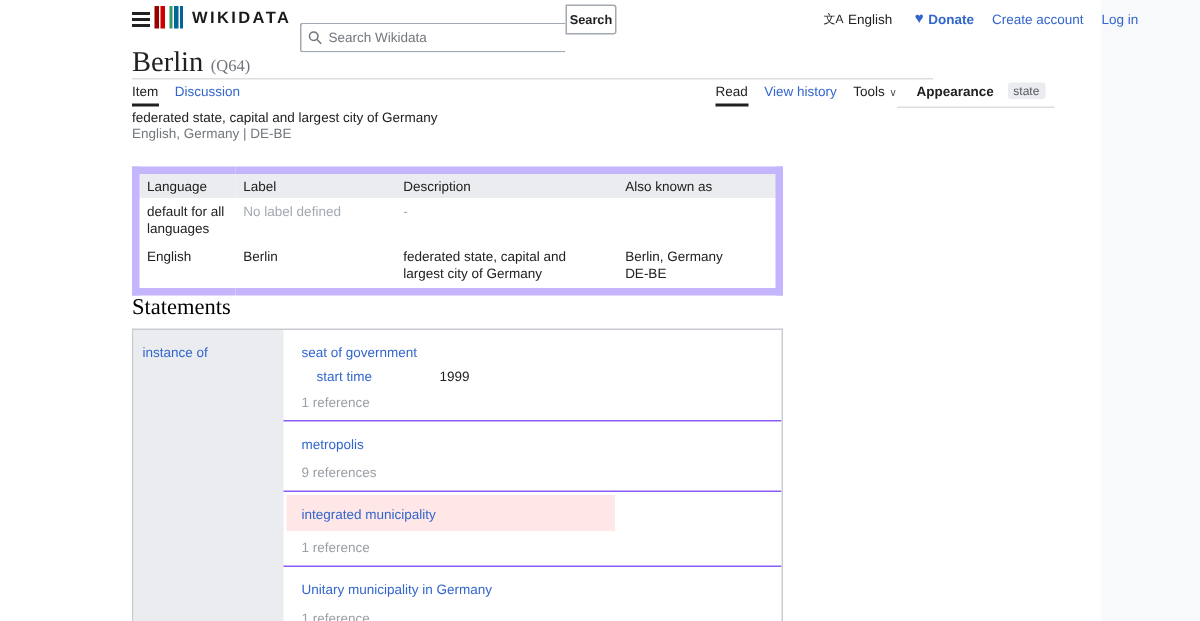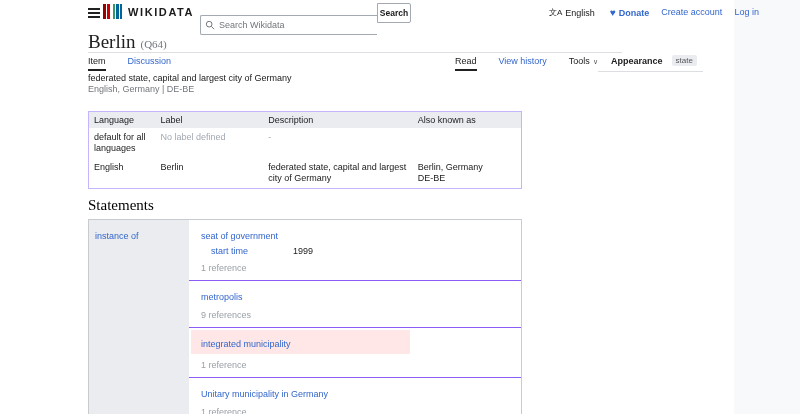--- a/index.html
+++ b/index.html
@@ -24,55 +24,55 @@
                 border:1px solid #a2a9b1; border-right:none; border-radius:2px 0 0 2px;
                 display:flex; align-items:center; padding:0 4px; }
   .search-box input { border:none; outline:none; flex:1; font-size:9px; min-width:0;
                       font-family:"Liberation Sans", sans-serif; color:#202122; margin-left:4px; }
   .search-box input::placeholder { color:#72777d; }
   .search-btn { left:377px; top:3px; width:34px; height:20px; background:#fff;
                 border:1px solid #a2a9b1; border-radius:0 2px 2px 0; font-size:8.5px;
                 font-weight:bold; color:#202122; cursor:pointer;
                 font-family:"Liberation Sans", sans-serif; }
 
-  .user-links { left:549px; top:7px; display:flex; align-items:flex-start; font-size:9px; }
+  .user-links { left:549px; top:7px; display:flex; align-items:flex-end; font-size:9px; }
   .ulang { color:#202122; display:flex; align-items:center; cursor:pointer; }
   .lang-glyph { font-size:8px; margin-right:3px; color:#202122; }
   .donate { color:#36c; font-weight:bold; margin-left:15px; cursor:pointer; display:flex; align-items:center; }
   .heart { color:#36c; font-size:10px; margin-right:3px; font-style:normal; }
   .ulink { color:#36c; margin-left:12px; cursor:pointer; }
 
   
   .page-title { left:88px; top:31px; font-family:"Liberation Serif", serif;
                 font-size:19px; font-weight:normal; color:#202122; }
   .entity-id { font-size:11px; color:#72777d; margin-left:5px; }
   .title-rule { left:88px; top:52px; width:534px; height:1px; background:#dcdee2; }
 
   .tabs-row { left:88px; top:56px; width:510px; display:flex; justify-content:space-between; }
-  .tab-group { display:flex; gap:22px; }
+  .tab-group { display:flex; gap:11px; }
   .tab { font-size:9px; color:#36c; cursor:pointer; padding-bottom:3px; white-space:nowrap; }
   .tab.active { color:#202122; border-bottom:2px solid #202122; }
   .tab.plain { color:#202122; }
   .chev { font-size:7px; color:#54595d; margin-left:3px; }
 
   .appearance-panel { left:598px; top:54px; width:105px; padding:1px 0 5px 13px;
                       border-bottom:1px solid #dcdee2; display:flex; align-items:center; }
   .appearance-title { font-size:9px; font-weight:bold; color:#202122; }
   .hide-btn { margin-left:9px; font-size:8px; color:#54595d; background:#eaecf0;
               border:none; border-radius:2px; padding:1px 4px; cursor:pointer;
               font-family:"Liberation Sans", sans-serif; }
 
   
   .desc-block { left:88px; top:73px; font-size:9px; line-height:11px; }
   .desc-main { color:#202122; }
   .desc-alias { color:#72777d; }
 
   
   .term-table { left:88px; top:111px; width:434px; border-collapse:collapse;
-                font-size:9px; border:1px solid #c4b5fd; }
+                font-size:9px; border:5px solid #c4b5fd; }
   .term-table th { background:#eaecf0; font-weight:normal; text-align:left;
                    padding:3px 5px; color:#202122; }
   .term-table td { padding:4px 5px; vertical-align:top; color:#202122; line-height:11px; }
   .term-table .muted { color:#a2a9b1; }
   .col-lang { width:67px; } .col-label { width:108px; }
   .col-desc { width:150px; } .col-alias { width:109px; }
 
   
   .stmt-heading { left:88px; top:197px; font-family:"Liberation Serif", serif;
                   font-size:15px; font-weight:normal; color:#000; }

